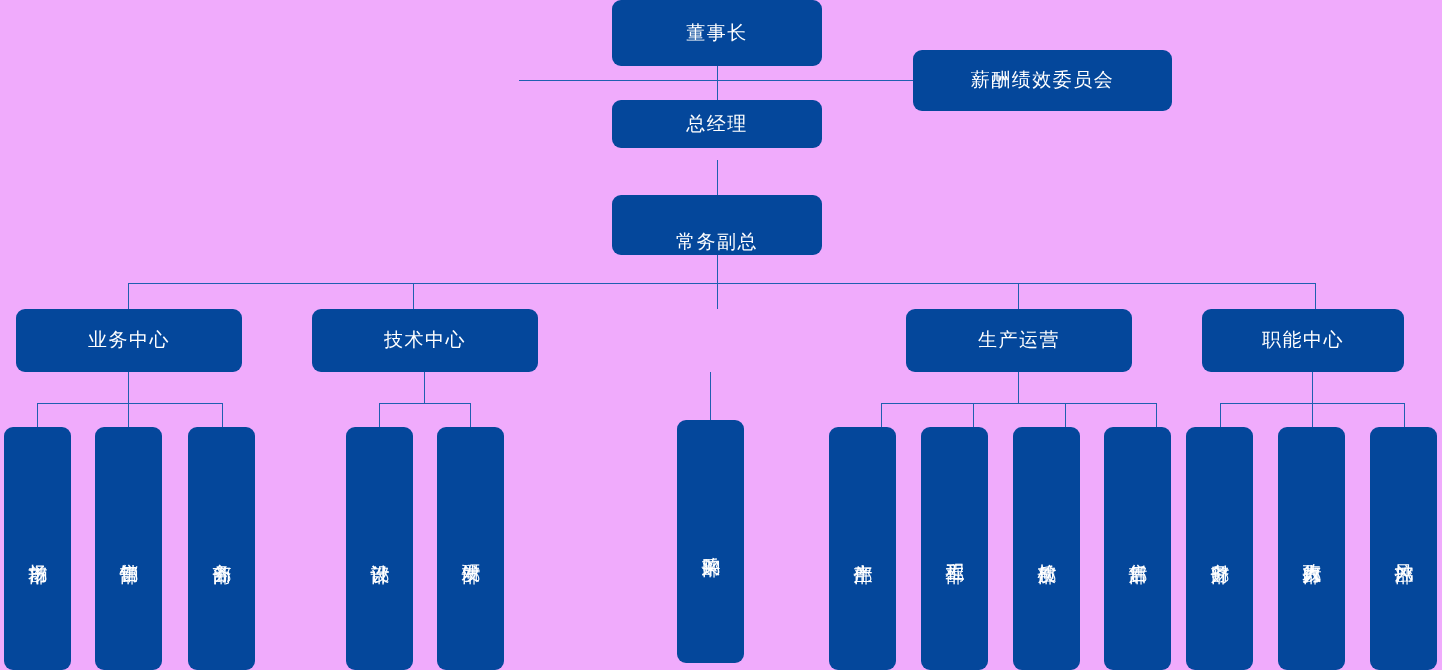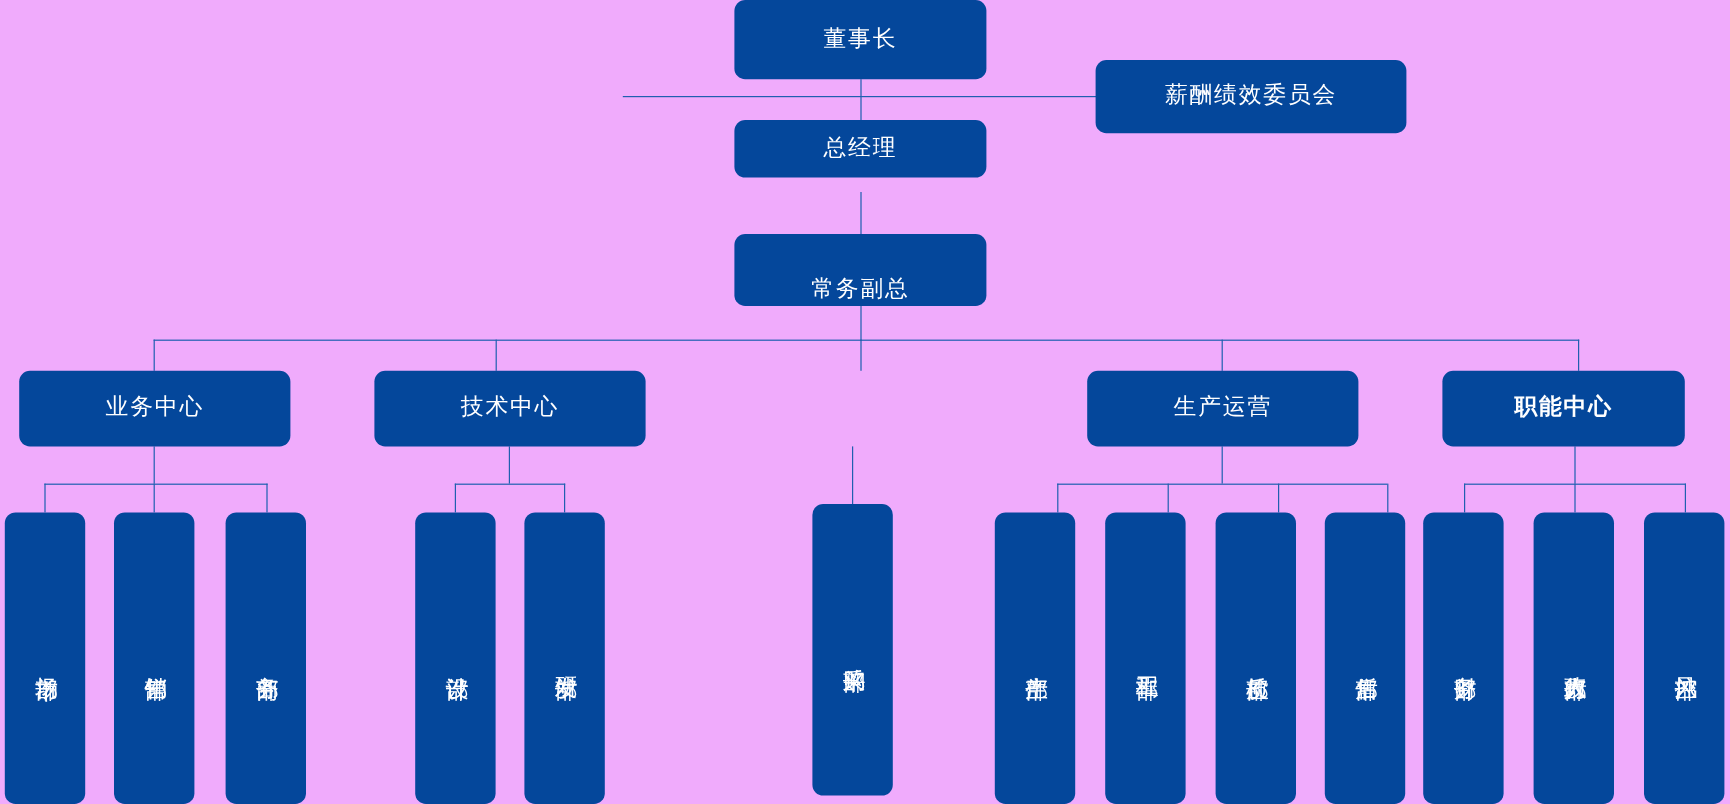--- a/index.html
+++ b/index.html
@@ -120,21 +120,21 @@
 
   <div class="node horiz" style="left:16px; top:309px; width:226px; height:63px;">
     <span>业务中心</span>
   </div>
   <div class="node horiz" style="left:312px; top:309px; width:226px; height:63px;">
     <span>技术中心</span>
   </div>
   <div class="node horiz" style="left:906px; top:309px; width:226px; height:63px;align-items:center;">
     <span>生产运营</span>
   </div>
-  <div class="node horiz" style="left:1202px; top:309px; width:202px; height:63px;font-weight:bold;">
+  <div class="node horiz" style="left:1202px; top:309px; width:202px; height:63px;">
     <span>职能中心</span>
   </div>
 
   <div class="node vert" style="left:4px; top:427px; width:67px; height:243px;">
     <span class="vtext">市场部</span>
   </div>
   <div class="node vert" style="left:95px; top:427px; width:67px; height:243px;">
     <span class="vtext">销售部</span>
   </div>
   <div class="node vert" style="left:188px; top:427px; width:67px; height:243px;">

